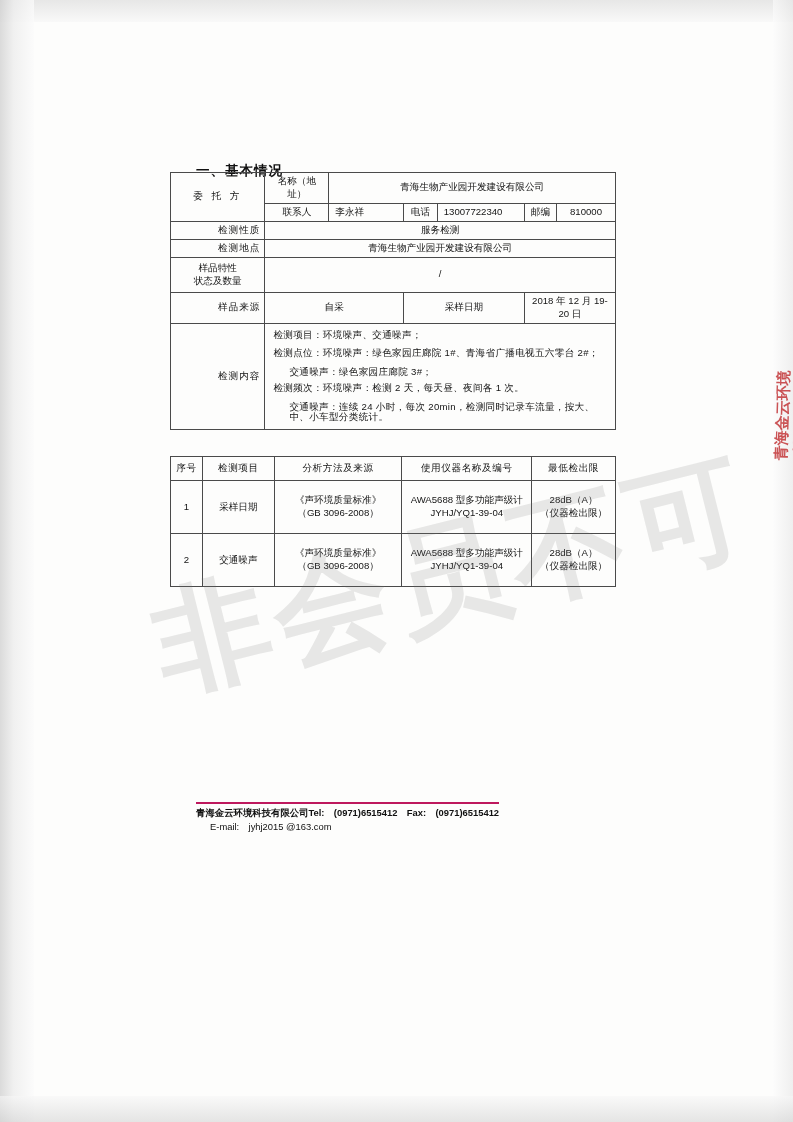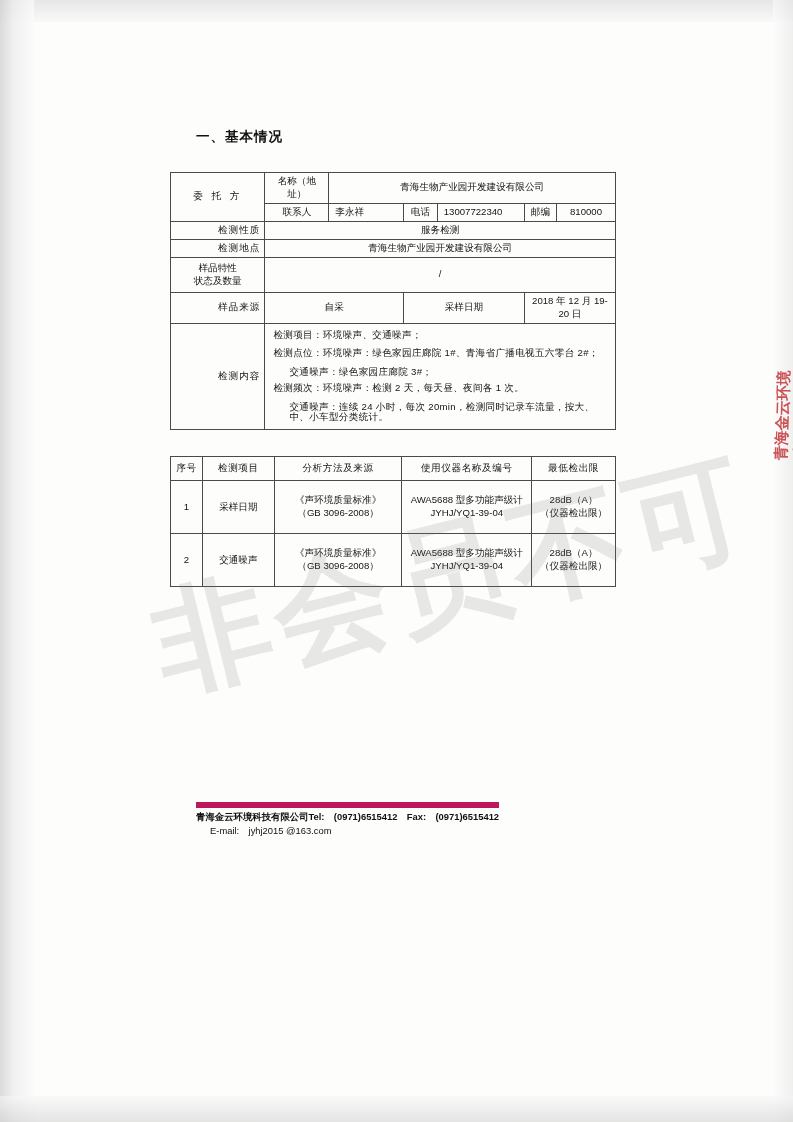--- a/index.html
+++ b/index.html
@@ -68,21 +68,21 @@
   }
 
   
   .section-title {
     position: absolute;
     font-size: 13.5px;
     font-weight: bold;
     color: #111;
     letter-spacing: 1px;
   }
-  #sec1-title { left: 196px; top: 128px; }
+  #sec1-title { left: 196px; top: 162px; }
   #sec2-title { left: 196px; top: 432px; }
 
   
   table {
     border-collapse: collapse;
     position: absolute;
     font-size: 9.6px;
     color: #141414;
   }
   table td {
@@ -134,21 +134,21 @@
   .two-line span { display: block; }
 
   
   .footer {
     position: absolute;
     left: 196px; top: 802px;
     font-size: 9.4px;
     color: #101010;
     line-height: 1.5;
   }
-  .footer .line1 { font-weight: bold; border-top: 6px solid #be185d; padding-top: 2px; }
+  .footer .line1 { font-weight: bold; border-top: 2px solid #be185d; padding-top: 2px; }
   .footer .line2 { margin-left: 14px; }
 
   
   .watermark {
     position: absolute;
     left: 150px; top: 520px;
     width: 430px;
     font-size: 116px;
     font-weight: bold;
     color: rgba(120,120,120,0.16);

